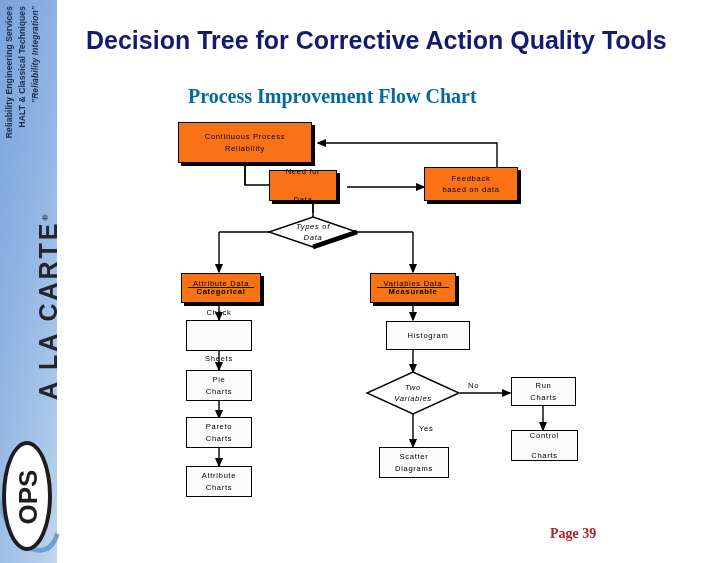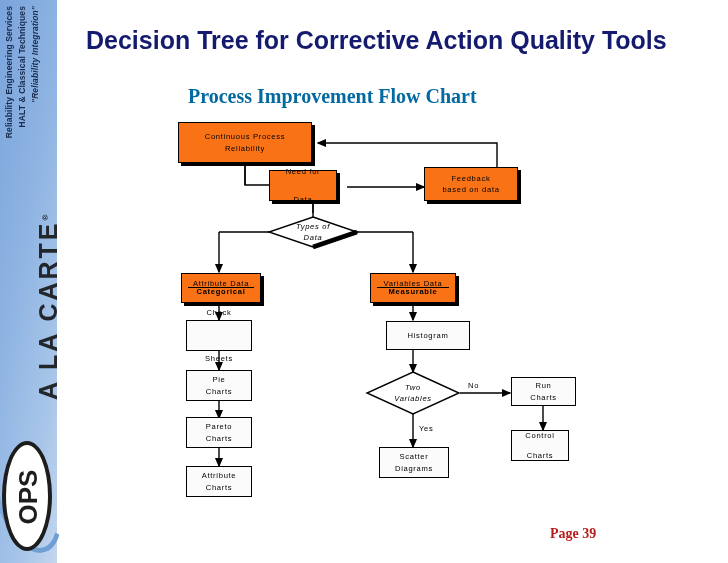--- a/index.html
+++ b/index.html
@@ -268,18 +268,18 @@
   <div class="node" style="left:379px;top:447px;width:70px;height:31px;">
     <span class="ln">Scatter</span>
     <span class="ln">Diagrams</span>
   </div>
 
   <div class="node" style="left:511px;top:377px;width:65px;height:29px;">
     <span class="ln">Run</span>
     <span class="ln">Charts</span>
   </div>
 
-  <div class="node" style="left:511px;top:430px;width:58px;height:31px;gap:8px;">
+  <div class="node" style="left:511px;top:430px;width:67px;height:31px;gap:8px;">
     <span class="ln">Control</span>
     <span class="ln">Charts</span>
   </div>
 
 </div>
 
 </body></html>

